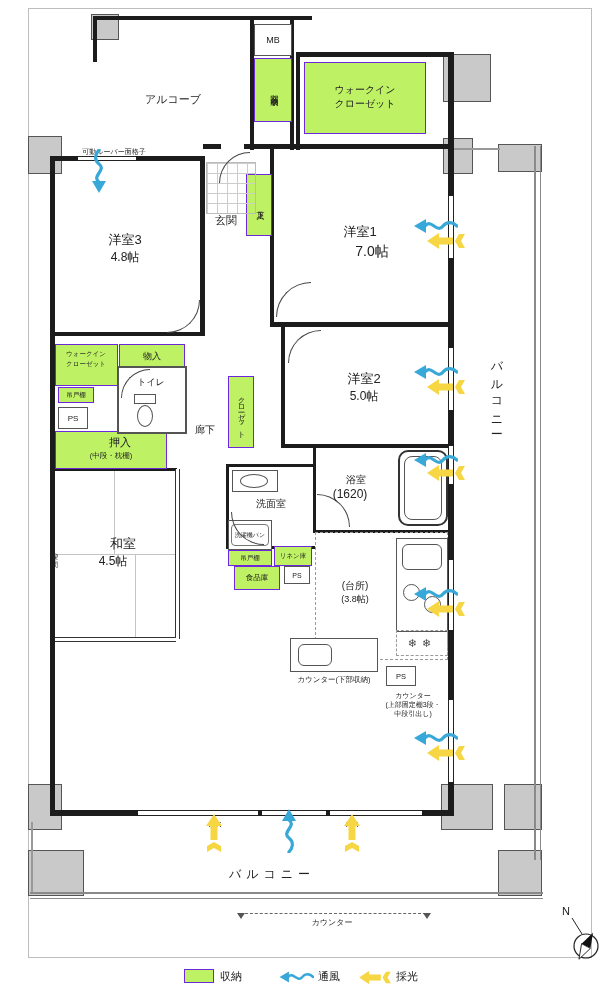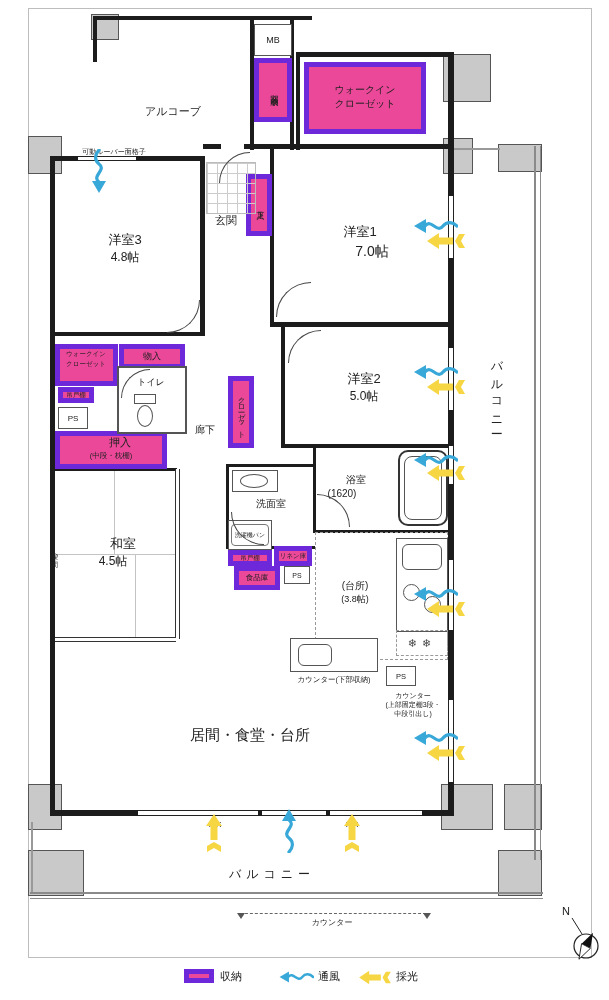--- a/index.html
+++ b/index.html
@@ -1,20 +1,20 @@
 <!DOCTYPE html>
 <html><head>
 <meta charset="utf-8">
 <style>
   html,body{margin:0;padding:0;background:#fff}
   #plan{position:relative;width:609px;height:1000px;background:#fff;overflow:hidden;
         font-family:"Liberation Sans","DejaVu Sans",sans-serif;color:#222}
   .abs{position:absolute}
   .wall{position:absolute;background:#1c1c1c}
-  .green{position:absolute;background:#ec4899;border:5px solid #6d28d9;box-sizing:border-box}
+  .green{position:absolute;background:#bef264;border:1px solid #6d28d9;box-sizing:border-box}
   .gray{position:absolute;background:#c9c9c9;border:1px solid #555;box-sizing:border-box}
   .box{position:absolute;border:1px solid #555;box-sizing:border-box;background:#fff}
   .lbl{position:absolute;white-space:nowrap;text-align:center;line-height:1.15}
   .cen{display:flex;align-items:center;justify-content:center;text-align:center}
   .v{writing-mode:vertical-rl}
   .win{position:absolute;background:#fff;border-top:1px solid #222;border-bottom:1px solid #222;box-sizing:border-box}
   .winv{position:absolute;background:#fff;border-left:1px solid #222;border-right:1px solid #222;box-sizing:border-box}
   .dash{position:absolute;border:1px dashed #999;box-sizing:border-box}
   .dblv{position:absolute;border-left:1px solid #333;border-right:1px solid #333;box-sizing:border-box;background:#fff}
   .dblh{position:absolute;border-top:1px solid #333;border-bottom:1px solid #333;box-sizing:border-box;background:#fff}
@@ -146,51 +146,50 @@
   <div class="tat" style="left:135px;top:555px;width:1px;height:82px"></div>
 
   <div class="arcTL" style="left:219px;top:152px;width:30px;height:30px"></div>
   <div class="arcTL" style="left:276px;top:282px;width:34px;height:34px"></div>
   <div class="arcTL" style="left:288px;top:330px;width:32px;height:32px"></div>
   <div class="arcBR" style="left:167px;top:300px;width:32px;height:32px"></div>
   <div class="arcTL" style="left:121px;top:369px;width:28px;height:28px"></div>
   <div class="arcBL" style="left:231px;top:512px;width:32px;height:32px"></div>
   <div class="arcTR" style="left:317px;top:494px;width:32px;height:32px"></div>
 
-  <div class="lbl" style="left:113px;top:105px;width:120px;font-size:11px">アルコーブ</div>
+  <div class="lbl" style="left:113px;top:93px;width:120px;font-size:11px">アルコーブ</div>
   <div class="lbl" style="left:58px;top:148px;width:112px;font-size:7px">可動ルーバー面格子</div>
   <div class="lbl" style="left:305px;top:84px;width:120px;font-size:10px">ウォークイン</div>
   <div class="lbl" style="left:305px;top:98px;width:120px;font-size:10px">クローゼット</div>
   <div class="lbl" style="left:65px;top:233px;width:120px;font-size:13px">洋室3</div>
   <div class="lbl" style="left:65px;top:251px;width:120px;font-size:12px">4.8帖</div>
   <div class="lbl" style="left:198px;top:214px;width:56px;font-size:11px">玄関</div>
   <div class="lbl" style="left:300px;top:225px;width:120px;font-size:13px">洋室1</div>
   <div class="lbl" style="left:312px;top:243px;width:120px;font-size:14px">7.0帖</div>
   <div class="lbl" style="left:304px;top:372px;width:120px;font-size:13px">洋室2</div>
   <div class="lbl" style="left:304px;top:390px;width:120px;font-size:12px">5.0帖</div>
   <div class="lbl v" style="left:489px;top:352px;font-size:12px;letter-spacing:5px">バルコニー</div>
   <div class="lbl" style="left:56px;top:350px;width:60px;font-size:6.5px">ウォークイン</div>
   <div class="lbl" style="left:56px;top:360px;width:60px;font-size:6.5px">クローゼット</div>
   <div class="lbl" style="left:120px;top:377px;width:62px;font-size:9px">トイレ</div>
   <div class="lbl" style="left:66px;top:436px;width:108px;font-size:11px">押入</div>
   <div class="lbl" style="left:57px;top:452px;width:108px;font-size:7.5px">(中段・枕棚)</div>
   <div class="lbl" style="left:180px;top:424px;width:50px;font-size:10px">廊下</div>
   <div class="lbl" style="left:234px;top:498px;width:74px;font-size:10px">洗面室</div>
   <div class="lbl" style="left:318px;top:474px;width:76px;font-size:10px">浴室</div>
-  <div class="lbl" style="left:304px;top:488px;width:76px;font-size:10px">(1620)</div>
+  <div class="lbl" style="left:312px;top:488px;width:76px;font-size:12px">(1620)</div>
   <div class="lbl" style="left:65px;top:537px;width:116px;font-size:13px">和室</div>
   <div class="lbl" style="left:55px;top:555px;width:116px;font-size:12px">4.5帖</div>
   <div class="lbl v" style="left:50px;top:548px;font-size:7px">床の間</div>
   <div class="lbl" style="left:315px;top:580px;width:80px;font-size:10px">(台所)</div>
   <div class="lbl" style="left:315px;top:594px;width:80px;font-size:9px">(3.8帖)</div>
   <div class="lbl" style="left:278px;top:676px;width:112px;font-size:7.5px">カウンター(下部収納)</div>
   <div class="lbl" style="left:372px;top:692px;width:82px;font-size:7px">カウンター</div>
   <div class="lbl" style="left:372px;top:701px;width:82px;font-size:7px">(上部固定棚3段・</div>
   <div class="lbl" style="left:372px;top:710px;width:82px;font-size:7px">中段引出し)</div>
-  <div class="lbl" style="left:155px;top:726px;width:190px;font-size:15px">居間・食堂・台所</div>
   <div class="lbl" style="left:193px;top:820px;width:44px;font-size:8px">FIX</div>
   <div class="lbl" style="left:330px;top:820px;width:44px;font-size:8px">FIX</div>
   <div class="lbl" style="left:212px;top:868px;width:120px;font-size:12px;letter-spacing:5px">バルコニー</div>
   <div class="lbl" style="left:292px;top:918px;width:80px;font-size:8px">カウンター</div>
 
   <svg class="abs rm90" width="46" height="20" viewBox="0 0 46 20" style="left:76px;top:162px">
     <polygon points="2,10 14,3 14,17" fill="#38a8d8"></polygon>
     <path d="M13 10 C19 2 25 18 31 10 C35 5 41 6 45 10" fill="none" stroke="#38a8d8" stroke-width="3.2" stroke-linecap="round"></path>
   </svg>
   <svg class="abs" width="46" height="20" viewBox="0 0 46 20" style="left:412px;top:216px">

